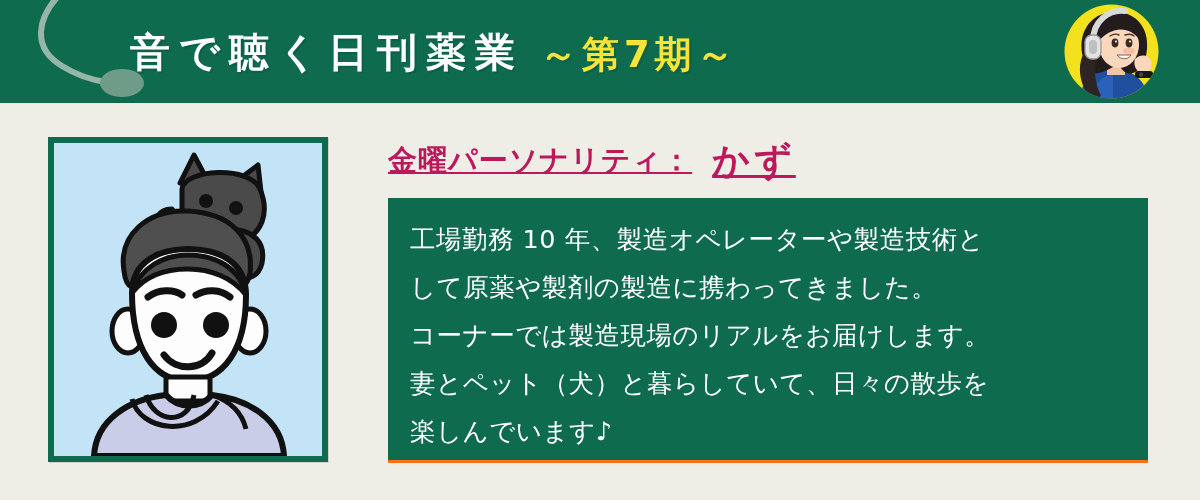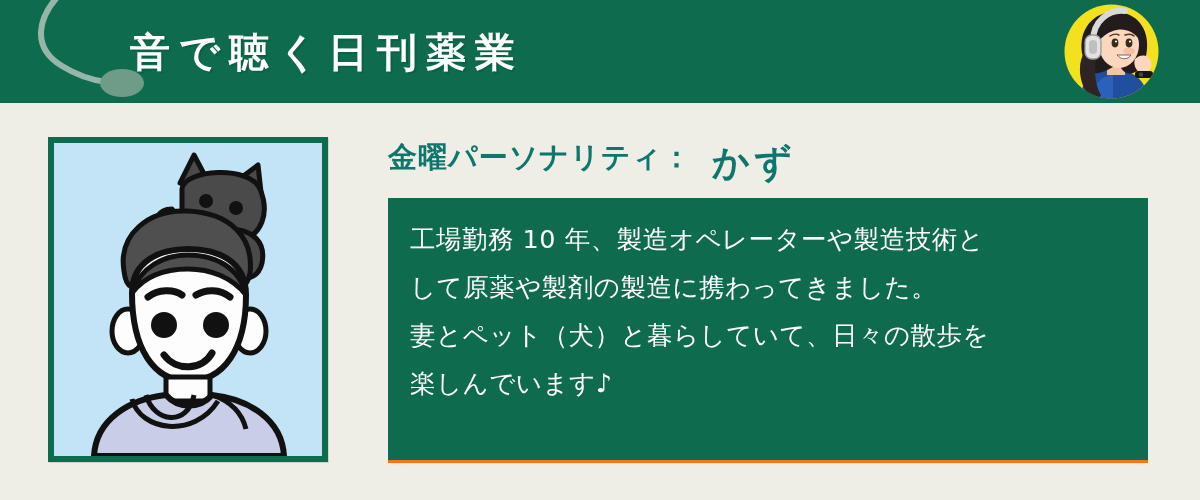--- a/index.html
+++ b/index.html
@@ -114,23 +114,24 @@
     width: 770px;
     height: 397px;
   }
 
   #personality-heading {
     position: absolute;
     left: 0;
     top: 35px;
     height: 46px;
     display: flex;
-    align-items: flex-start;
+    align-items: center;
     white-space: nowrap;
-    color: #0f766e;
+    color: #be185d;
+    text-decoration: underline;
   }
   #personality-role {
     font-size: 29px;
     font-weight: 700;
     letter-spacing: 1px;
   }
   #personality-name {
     font-size: 37px;
     font-weight: 700;
     letter-spacing: 4px;
@@ -162,20 +163,21 @@
 
 <div id="header-banner">
 
   <svg id="header-cord" viewBox="0 0 200 103">
     <path d="M62 -8 C 36 18, 32 48, 62 66 C 78 76, 92 80, 106 82" fill="none" stroke="#96b6a9" stroke-width="6" stroke-linecap="round"></path>
     <ellipse cx="122" cy="83" rx="22" ry="14" fill="#6f9b89"></ellipse>
   </svg>
 
   <div id="header-title-wrap">
     <span id="header-title-main">音で聴く日刊薬業</span>
+    <span id="header-title-sub">～第7期～</span>
   </div>
 
   <svg id="host-avatar" viewBox="0 0 101 101">
     <defs>
       <clipPath id="avclip">
           <circle cx="50.5" cy="50.5" r="47"></circle>
         </clipPath>
     </defs>
     <circle cx="50.5" cy="50.5" r="47" fill="#f4e11e"></circle>
     <g clip-path="url(#avclip)">
@@ -282,19 +284,20 @@
 
     <div id="personality-heading">
       <span id="personality-role">金曜パーソナリティ：</span>
       <span id="personality-name">かず</span>
     </div>
 
     <div id="bio-box">
       <div id="bio-lines">
         <span class="bio-line">工場勤務 10 年、製造オペレーターや製造技術と</span>
         <span class="bio-line">して原薬や製剤の製造に携わってきました。</span>
+        <span class="bio-line">コーナーでは製造現場のリアルをお届けします。</span>
         <span class="bio-line">妻とペット（犬）と暮らしていて、日々の散歩を</span>
         <span class="bio-line">楽しんでいます♪</span>
       </div>
     </div>
 
   </div>
 </div>
 
 </body></html>

